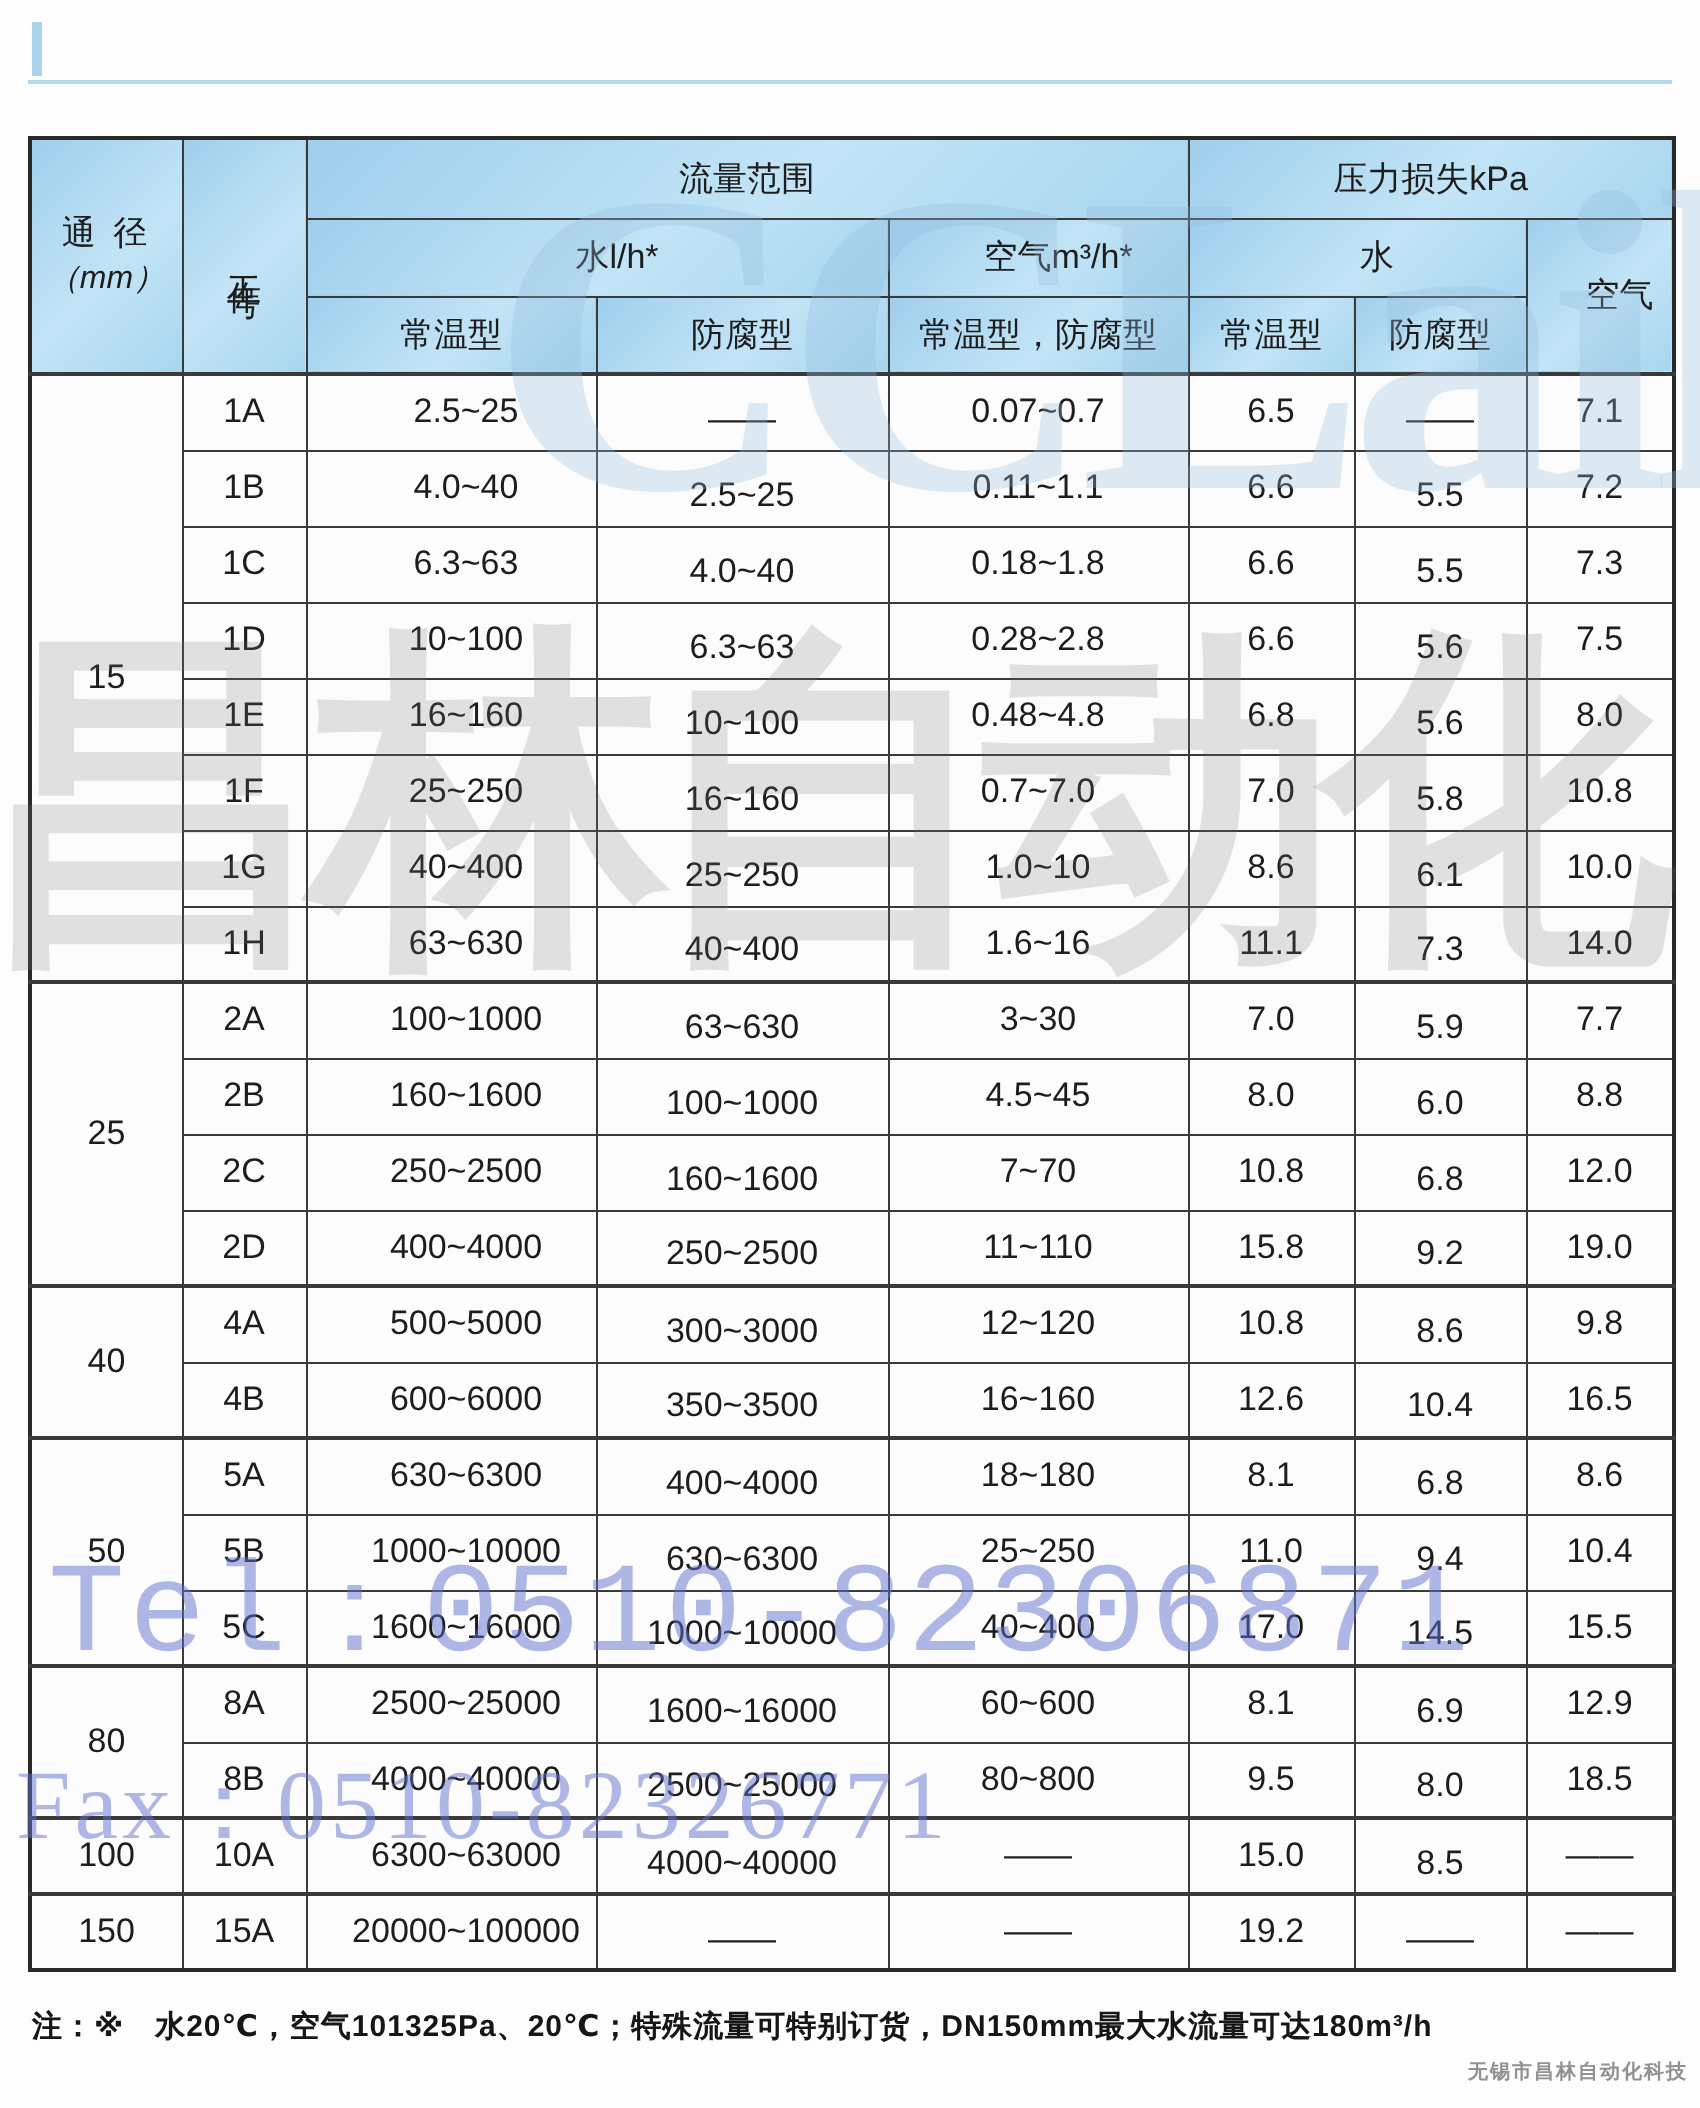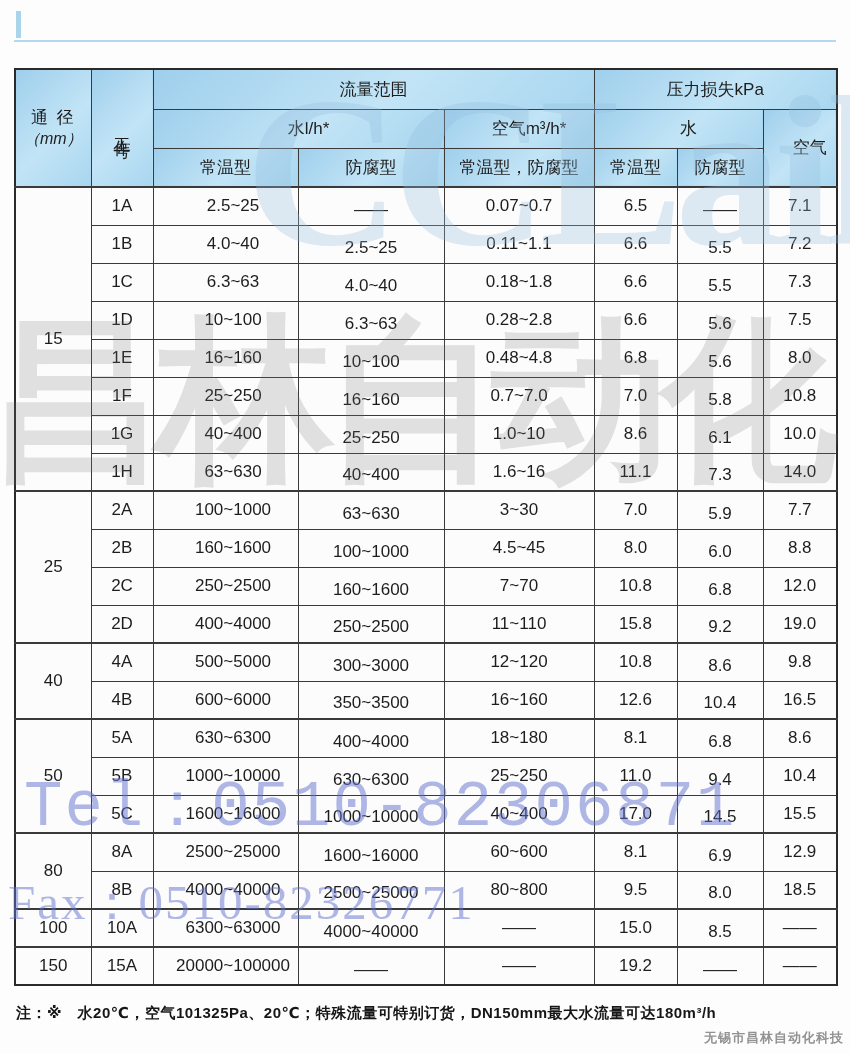--- a/index.html
+++ b/index.html
@@ -32,21 +32,21 @@
 
   
   .wm { position:absolute; pointer-events:none; white-space:nowrap; z-index:5; }
   .wm-logo { left:245px; top:48px; font-family:"Liberation Serif","DejaVu Serif",serif; font-weight:bold; font-size:215px; color:rgba(145,190,222,.30); letter-spacing:-8px; }
   .wm-logo-cn { left:-12px; top:282px; font-size:178px; font-weight:bold; color:rgba(115,115,120,.20); letter-spacing:-10px; }
   .wm-tel { left:24px; top:760px; font-family:Liberation Mono, monospace; font-size:64px; color:rgba(96,112,205,.50); letter-spacing:2px; }
   .wm-fax { left:8px; top:870px; font-family:"Liberation Serif","DejaVu Serif",serif; font-size:49px; color:rgba(96,112,205,.50); letter-spacing:2px; }
 
   
   .note { position:absolute; left:16px; top:1004px; font-size:15px; font-weight:bold; color:#161616; letter-spacing:.5px; }
-  .company { position:absolute; right:6px; top:1029px; font-size:13px; font-weight:bold; color:rgba(140,140,140,.95); letter-spacing:1px; }
+  .company { position:absolute; right:6px; top:1029px; font-size:10px; font-weight:bold; color:rgba(140,140,140,.95); letter-spacing:1px; }
 </style>
 </head>
 <body>
 
 <div class="page">
 
   <div class="wm wm-logo">CCLail</div>
   <div class="wm wm-logo-cn">昌林自动化</div>
   <div class="wm wm-tel">Tel：0510-82306871</div>
   <div class="wm wm-fax">Fax：0510-82326771</div>

